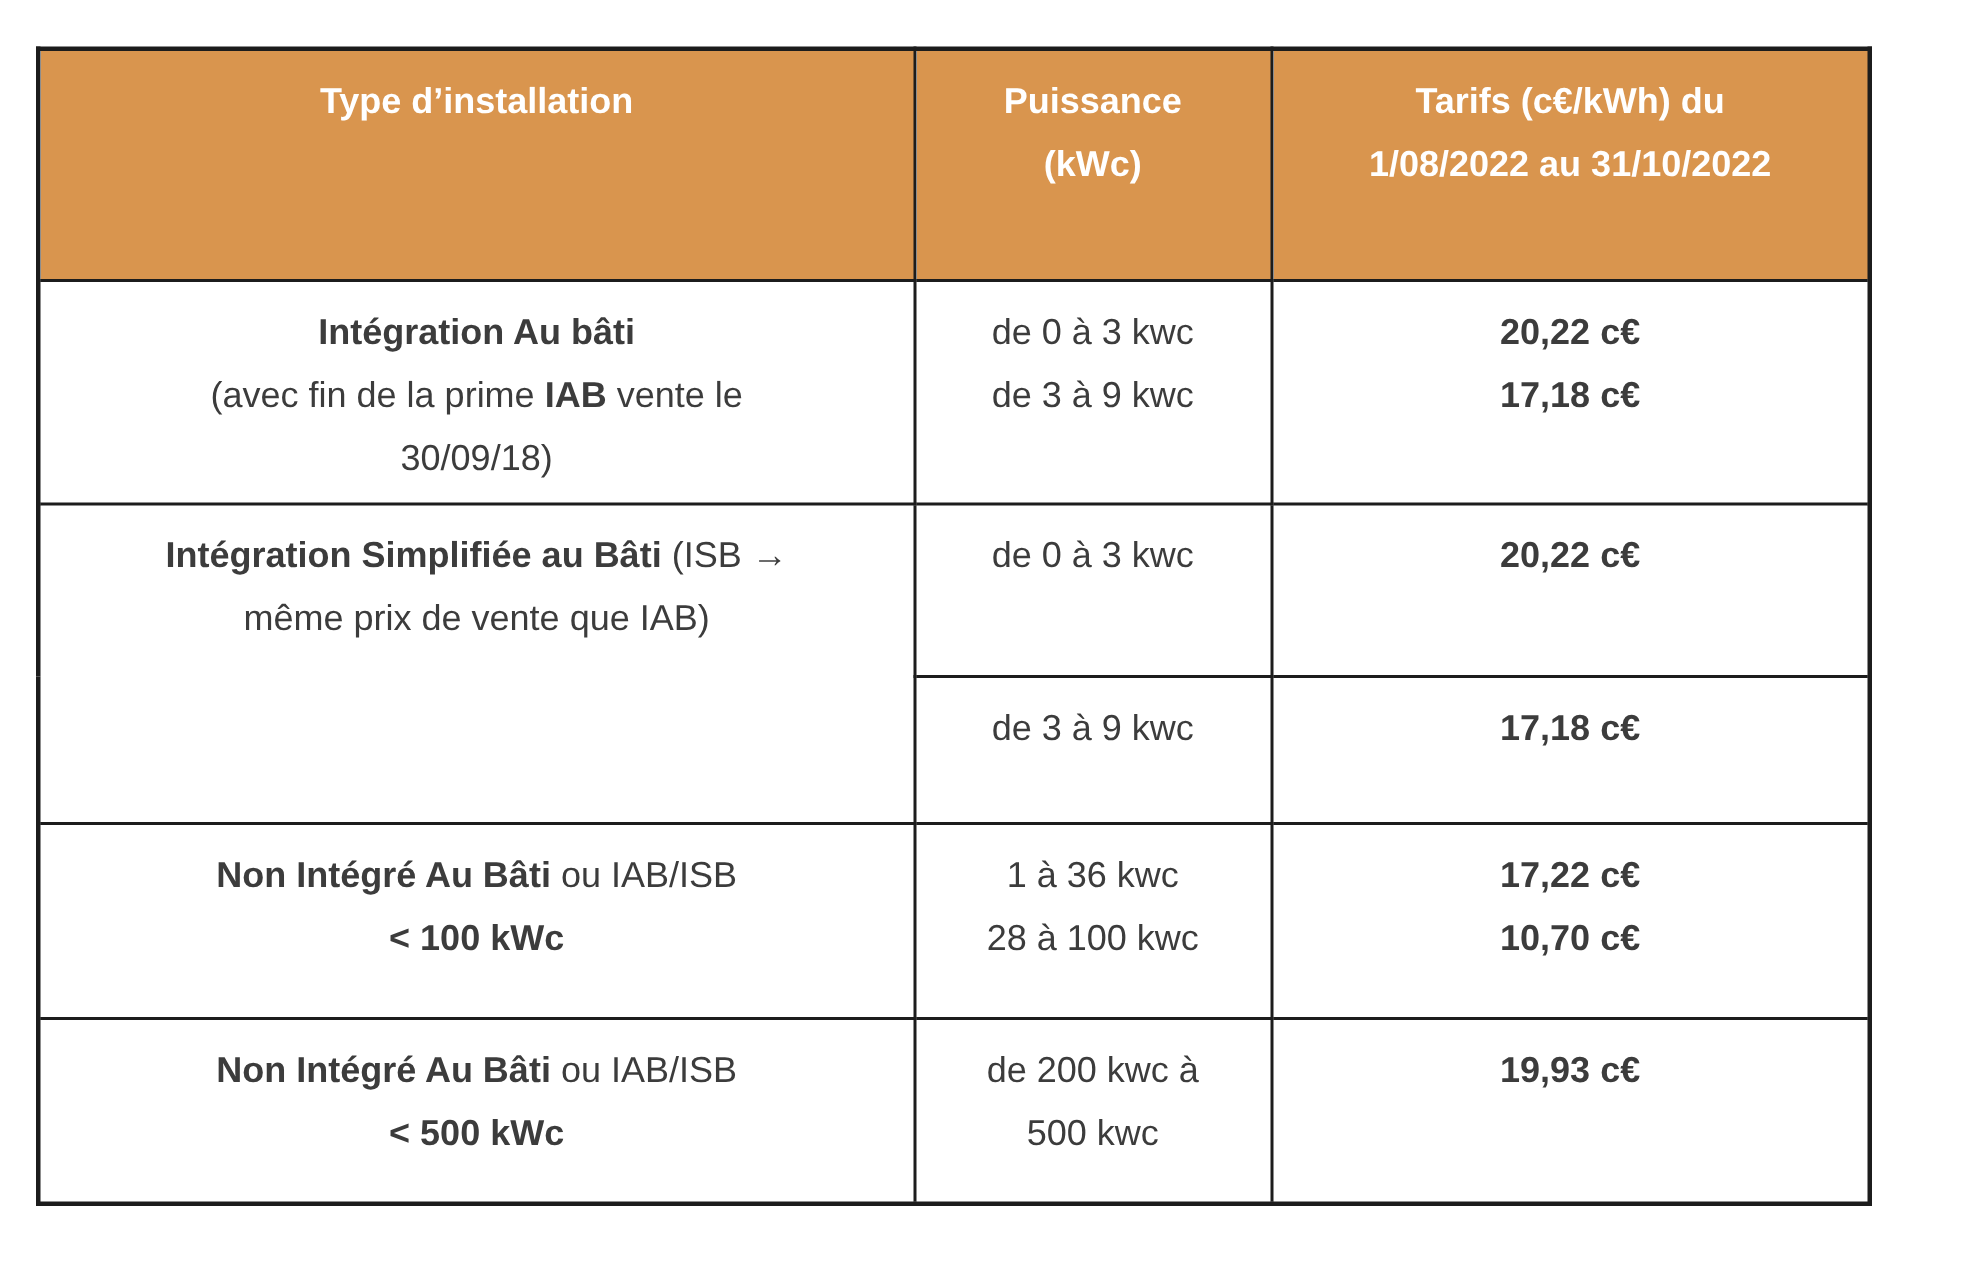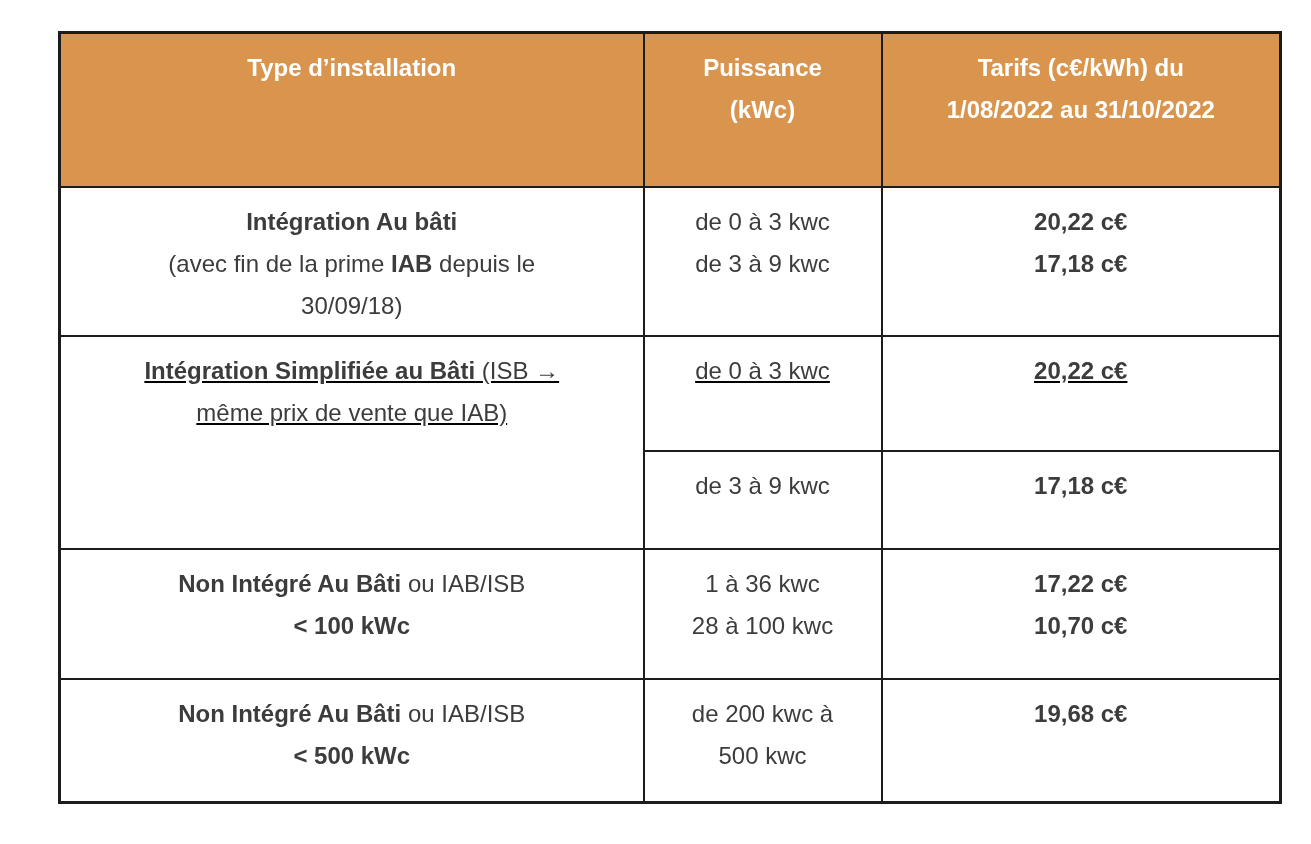--- a/index.html
+++ b/index.html
@@ -15,21 +15,21 @@
     padding: 0;
     background: var(--page-bg);
     font-family: "Liberation Sans", sans-serif;
   }
   body {
     width: 1311px;
     height: 844px;
     overflow: hidden;
   }
   table.tariff {
-    margin: 31px 0 0 58px;
+    margin: 31px 0 0 24px;
     width: 1221px;
     border-collapse: collapse;
     table-layout: fixed;
     border: 3px solid var(--border);
     padding-left: 45px;
   }
   col.c1 { width: 584px; }
   col.c2 { width: 238px; }
   col.c3 { width: 399px; }
   th, td {
@@ -42,21 +42,21 @@
     color: var(--body-text);
     overflow: hidden;
   }
   th {
     background: var(--header-bg);
     color: var(--header-text);
     font-weight: bold;
   }
   tr.r-head { height: 154px; }
   tr.r1 { height: 136px; }
-  tr.r2a { height: 115px; text-decoration: underline; }
+  tr.r2a { height: 115px; }
   tr.r2b { height: 98px; }
   tr.r3 { height: 130px; }
   tr.r4 { height: 124px; }
   .b { font-weight: bold; }
   .line { white-space: pre-wrap; }
 </style>
 </head>
 <body>
 
 <table class="tariff">
@@ -77,21 +77,21 @@
       <th>
           <div class="line"><span>Tarifs (c€/kWh) du</span></div>
           <div class="line"><span>1/08/2022 au 31/10/2022</span></div>
         </th>
     </tr>
   </thead>
   <tbody>
     <tr class="r1">
       <td>
           <div class="line"><span class="b">Intégration Au bâti</span></div>
-          <div class="line"><span>(avec fin de la prime </span><span class="b">IAB</span><span> depuis le</span></div>
+          <div class="line"><span>(avec fin de la prime </span><span class="b">IAB</span><span> vente le</span></div>
           <div class="line"><span>30/09/18)</span></div>
         </td>
       <td>
           <div class="line"><span>de 0 à 3 kwc</span></div>
           <div class="line"><span>de 3 à 9 kwc</span></div>
         </td>
       <td>
           <div class="line"><span class="b">20,22 c€</span></div>
           <div class="line"><span class="b">17,18 c€</span></div>
         </td>
@@ -133,17 +133,17 @@
     <tr class="r4">
       <td>
           <div class="line"><span class="b">Non Intégré Au Bâti</span><span> ou IAB/ISB</span></div>
           <div class="line"><span class="b">&lt; 500 kWc</span></div>
         </td>
       <td>
           <div class="line"><span>de 200 kwc à</span></div>
           <div class="line"><span>500 kwc</span></div>
         </td>
       <td>
-          <div class="line"><span class="b">19,68 c€</span></div>
+          <div class="line"><span class="b">19,93 c€</span></div>
         </td>
     </tr>
   </tbody>
 </table>
 
 </body></html>

